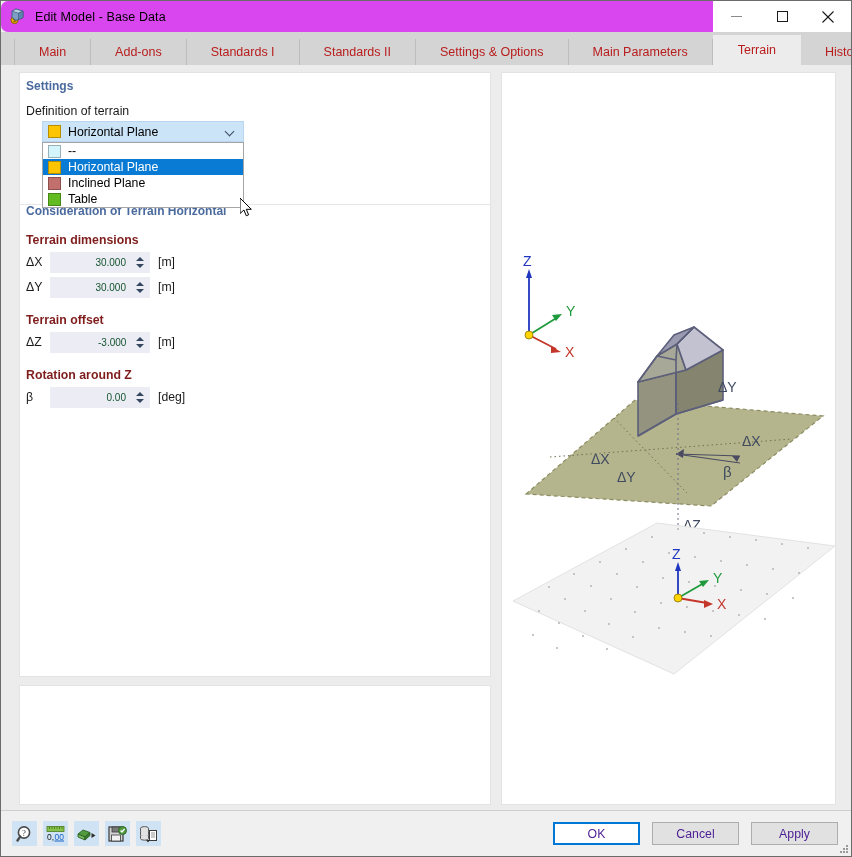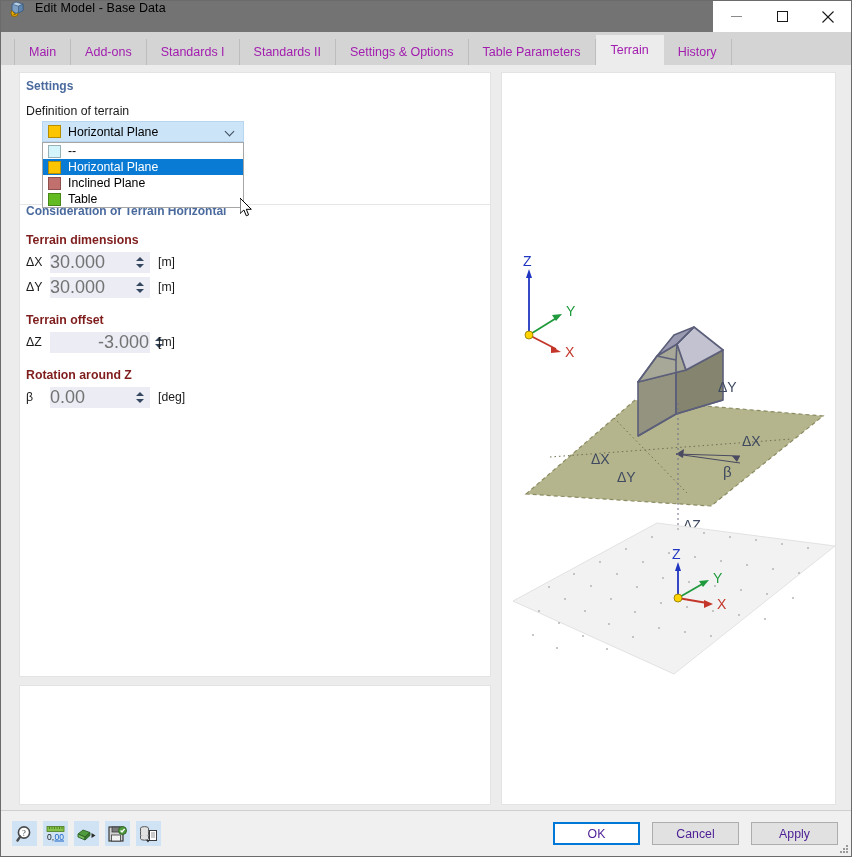--- a/index.html
+++ b/index.html
@@ -14,22 +14,22 @@
     width: 852px; height: 857px;
     background: #f0f0f0;
     border: 1px solid #6b6b6b;
     box-sizing: border-box;
     overflow: hidden;
   }
 
   
   .titlebar {
     position: absolute; left: 0; top: 0; right: 0; height: 31px;
-    background: #737373;
-    display: flex; 
+    background: #d946ef;
+    display: flex; align-items: center; border-radius: 7px;
   }
   .title-icon {
     width: 18px; height: 18px; margin-left: 8px; margin-right: 8px;
     position: relative; flex: none;
   }
   .title-text {
     font-size: 12.5px; color: #000000; letter-spacing: 0.1px;
   }
   .win-buttons { margin-left: auto; display: flex; height: 31px; }
   .win-btn {
@@ -42,23 +42,23 @@
   
   .tabstrip {
     position: absolute; left: 0; top: 31px; right: 0; height: 33px;
     background: #d4d4d4;
     display: flex; align-items: flex-end;
     padding-left: 13px;
     box-sizing: border-box;
   }
   .tab {
     height: 26px;
-    padding: 0 14px;
+    padding: 0 24px;
     display: flex; align-items: center;
-    font-size: 12.5px; color: #a21caf;
+    font-size: 12.5px; color: #b91c1c;
     background: #d4d4d4;
     border-right: 1px solid #bdbdbd;
     box-sizing: border-box;
     white-space: nowrap;
   }
   .tab:first-child { border-left: 1px solid #bdbdbd; }
   .tab.active {
     background: #ececec;
     height: 30px;
     border-right: 1px solid #ececec;
@@ -125,22 +125,22 @@
   
   .spin {
     position: absolute;
     width: 100px; height: 21px;
     background: #ebecf4;
     border: none;
     box-sizing: border-box;
     display: flex; align-items: center;
   }
   .spin .val {
-    flex: 1; text-align: left;
-    font-size: 18px; color: #737373;
+    flex: 1; text-align: right;
+    font-size: 10px; color: #14532d;
     padding-right: 6px;
   }
   .spin .arrows {
     width: 15px; height: 21px;
     display: flex; flex-direction: column;
     align-items: center; justify-content: center;
     padding-right: 3px;
   }
   .spin .arrows .up, .spin .arrows .dn {
     width: 0; height: 0;
@@ -279,21 +279,21 @@
       </div>
     </div>
   </div>
 
   <div class="tabstrip">
     <div class="tab">Main</div>
     <div class="tab">Add-ons</div>
     <div class="tab">Standards I</div>
     <div class="tab">Standards II</div>
     <div class="tab">Settings &amp; Options</div>
-    <div class="tab">Table Parameters</div>
+    <div class="tab">Main Parameters</div>
     <div class="tab active">Terrain</div>
     <div class="tab">History</div>
   </div>
 
   <div class="content">
 
     <div class="left-panel">
 
       <div class="group-header hdr-settings">Settings</div>
 

